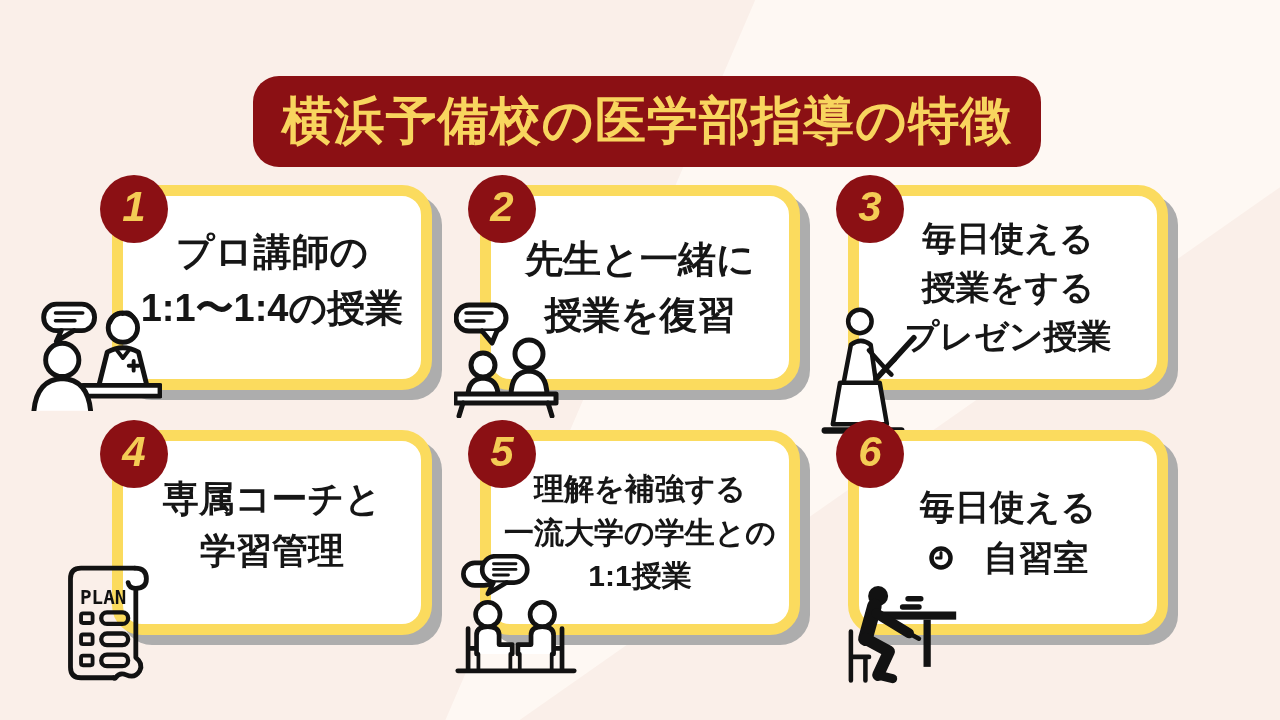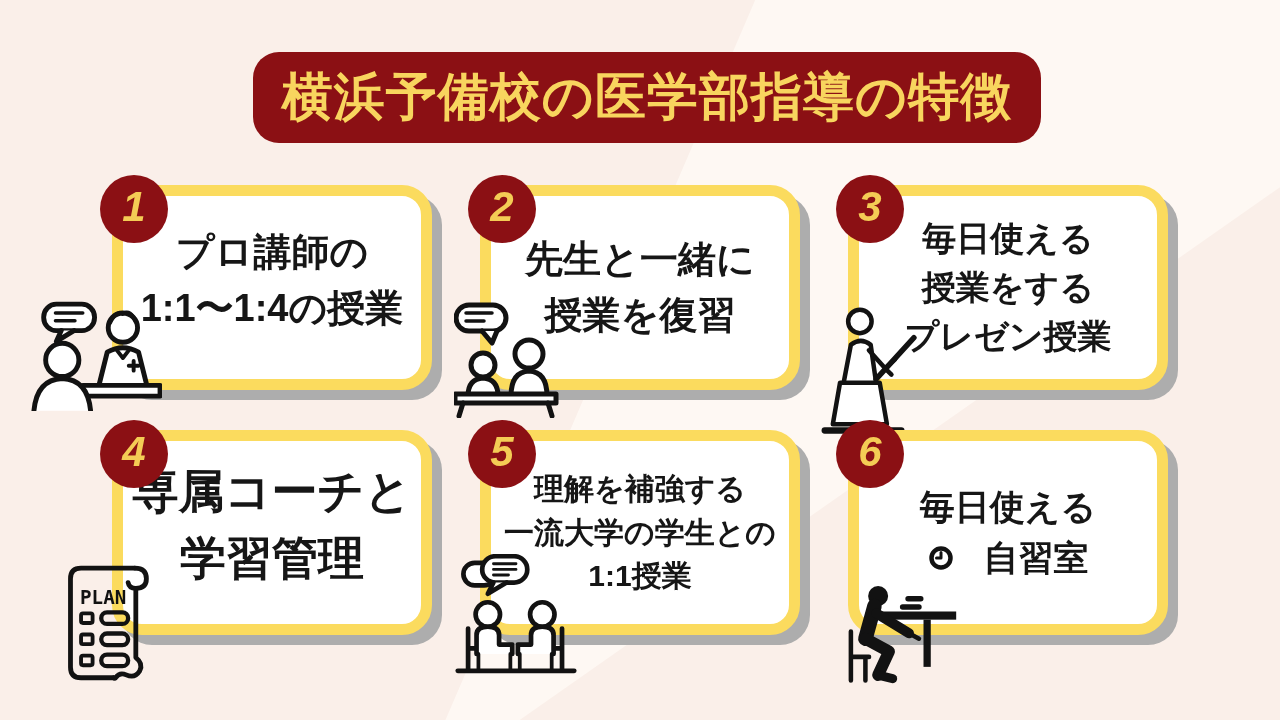--- a/index.html
+++ b/index.html
@@ -10,21 +10,21 @@
     --bg:#FAEFE9;
     --bg-light:#FEF8F3;
     --shadow:#ADADAD;
     --ink:#161616;
   }
   html,body{margin:0;padding:0;}
   body{font-family:"Liberation Sans", sans-serif;}
   #stage{position:relative;width:1280px;height:720px;overflow:hidden;background:var(--bg);}
   .bg-band{position:absolute;inset:0;background:var(--bg-light);
     clip-path:polygon(59% 0%, 100% 0%, 100% 26%, 40.6% 100%, 34.8% 100%);}
-  .title-banner{position:absolute;left:253px;top:52px;width:788px;height:91px;
+  .title-banner{position:absolute;left:253px;top:76px;width:788px;height:91px;
     background:var(--maroon);border-radius:26px;display:flex;align-items:center;justify-content:center;z-index:2;}
   .title-banner .t{font-size:51px;font-weight:800;color:var(--title-yellow);letter-spacing:1px;white-space:nowrap;}
   .card{position:absolute;width:320px;height:205px;z-index:2;}
   .frame{position:absolute;inset:0;background:#fff;border:11px solid var(--yellow);
     border-radius:30px;box-shadow:10px 10px 0 var(--shadow);box-sizing:border-box;}
   .num{position:absolute;left:-12px;top:-10px;width:68px;height:68px;background:var(--maroon);
     border-radius:50%;display:flex;align-items:center;justify-content:center;
     color:var(--num-yellow);font-size:42px;font-weight:800;font-style:italic;z-index:6;
     padding-bottom:4px;box-sizing:border-box;}
   .txt{position:absolute;inset:11px;display:flex;flex-direction:column;align-items:center;justify-content:center;
@@ -107,21 +107,21 @@
         <path d="M50 48 L68 68 M68 68 L79 58 M68 68 L75 75"></path>
         <path class="iconfill" d="M18 84 H62 L70 130 H10 Z"></path>
         <line x1="1" y1="137" x2="86" y2="137" stroke-width="7"></line>
       </g>
     </svg>
   </div>
 
   <div class="card" style="left:112px;top:430px;">
     <div class="frame"></div>
     <div class="num">4</div>
-    <div class="txt" style="font-size:46px;padding-bottom:15px;">
+    <div class="txt" style="font-size:36px;padding-bottom:15px;">
       <div>専属コーチと</div>
       <div>学習管理</div>
     </div>
     <svg class="icon" style="left:-54px;top:128px;" width="98" height="128" viewBox="0 0 102 132">
       <g class="iconline" stroke-width="5">
         <path d="M80 10 H24 Q13 10 13 21 V113 Q13 124 24 124 H58"></path>
         <path d="M80 10 Q92 10 92 21 Q92 31 81 31 Q74 31 73 25"></path>
         <path d="M81 31 V103 Q89 109 85 117 Q80 125 71 121 Q64 118 60 124 Q59 125 58 124"></path>
         <rect x="24" y="57" width="12" height="10" rx="2" stroke-width="4"></rect>
         <rect x="45" y="56" width="28" height="12" rx="6" stroke-width="4.5"></rect>

